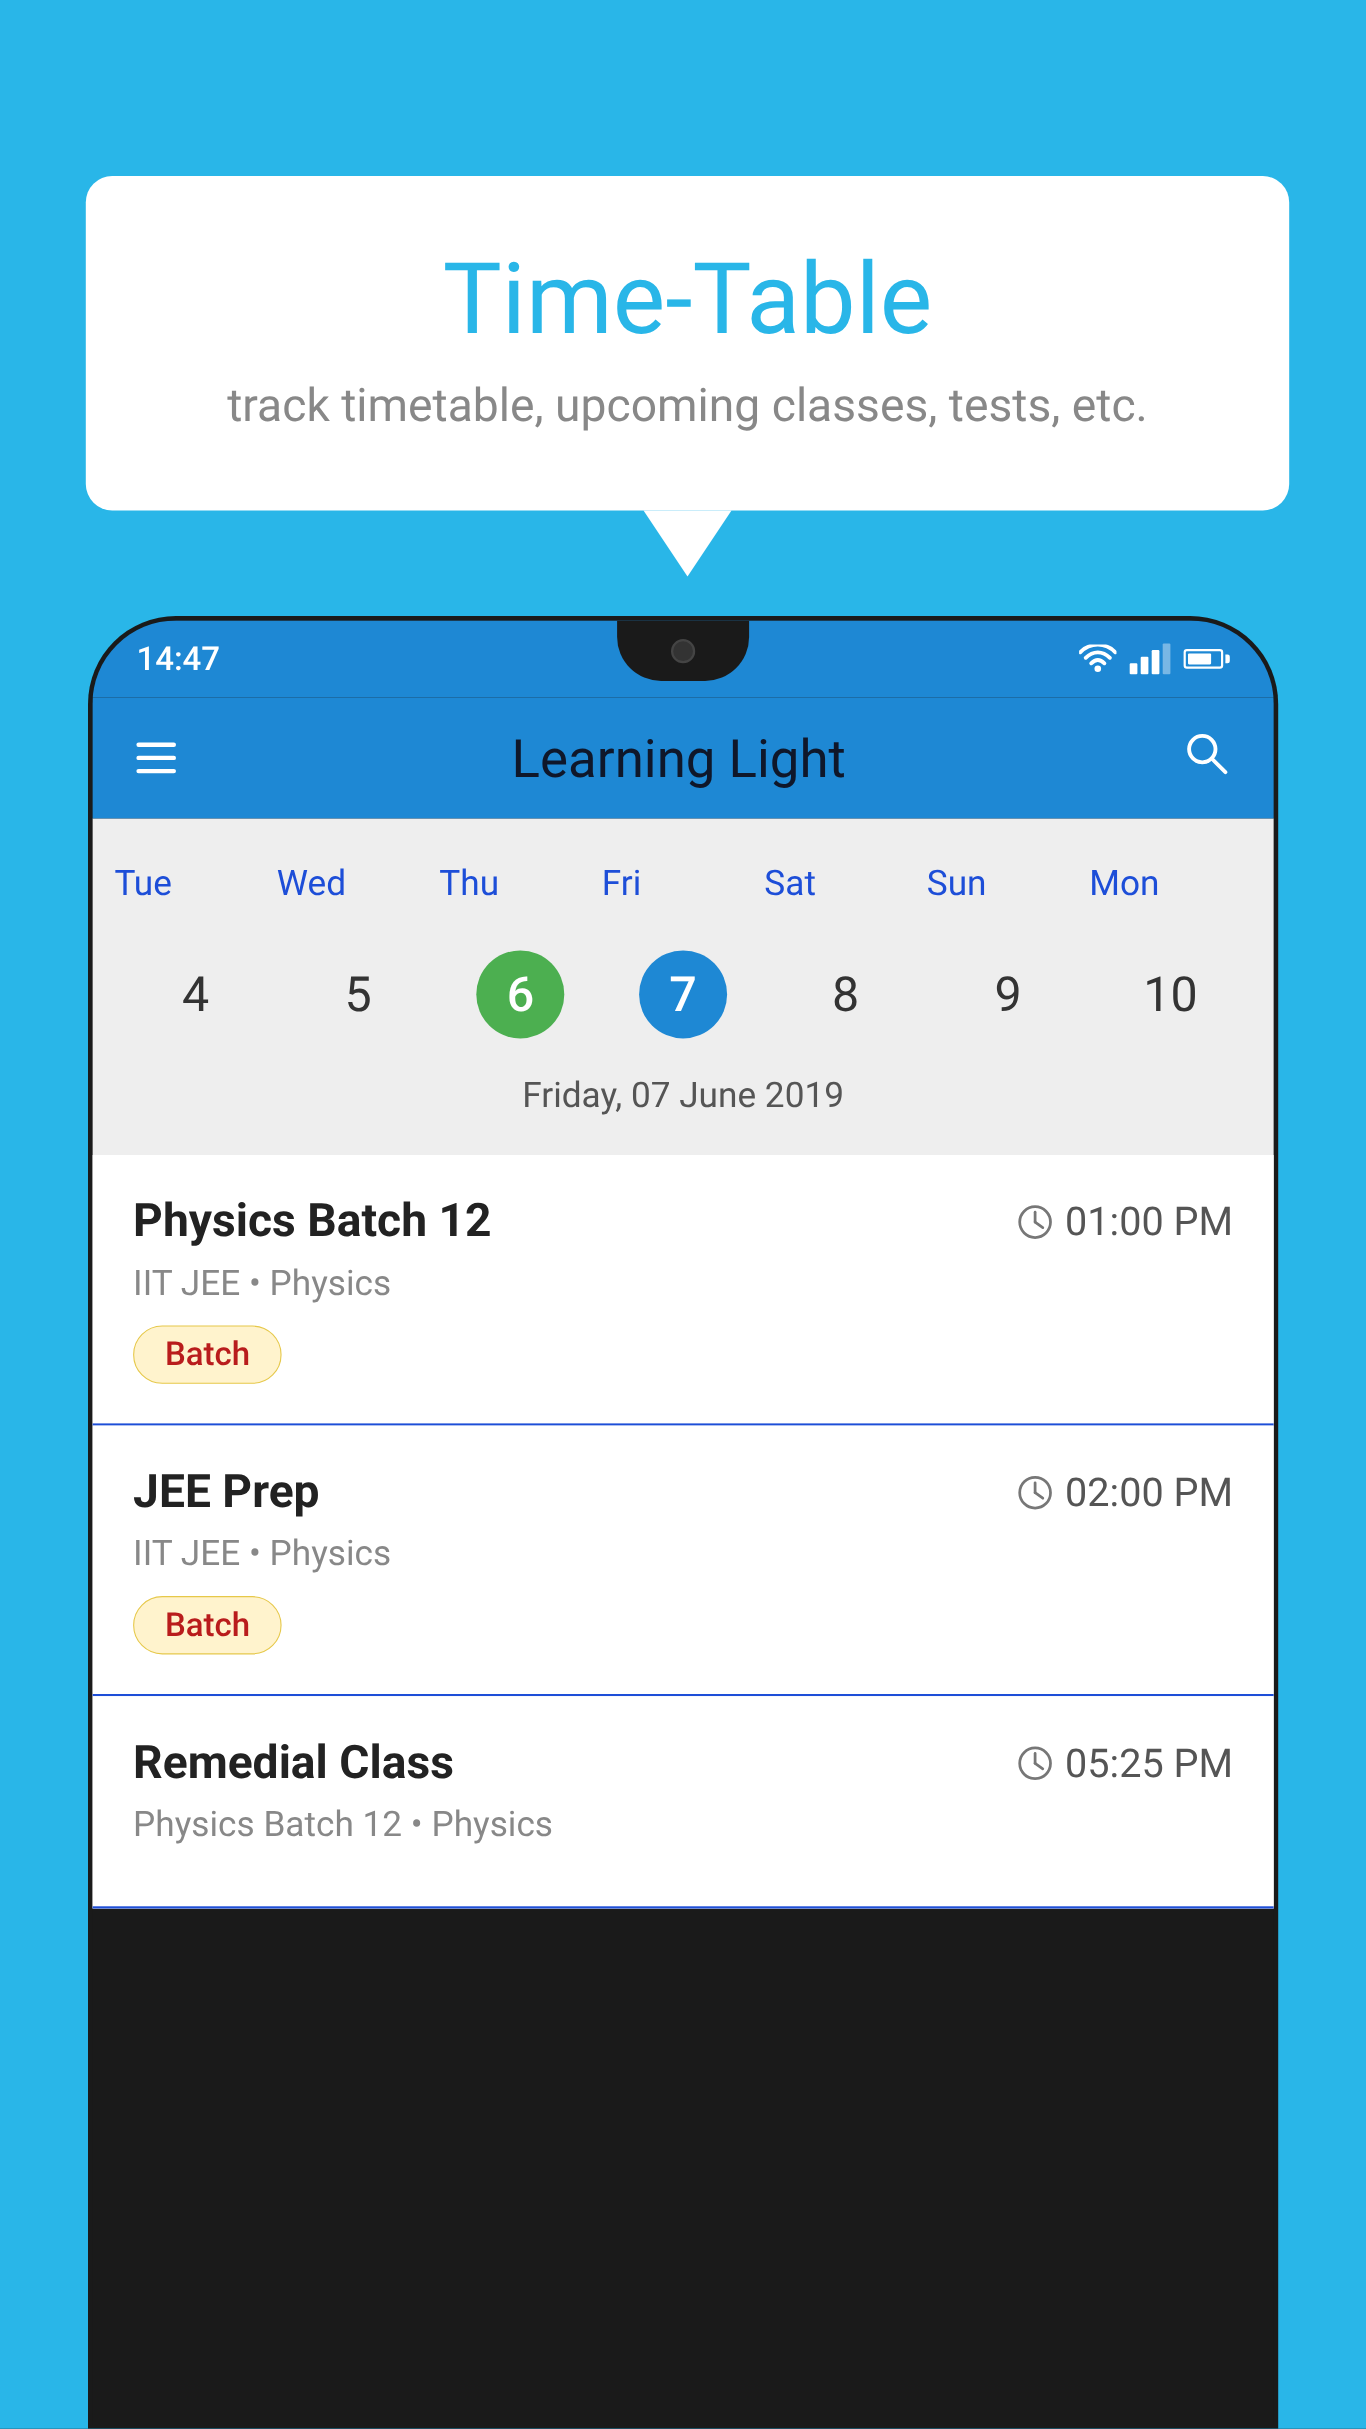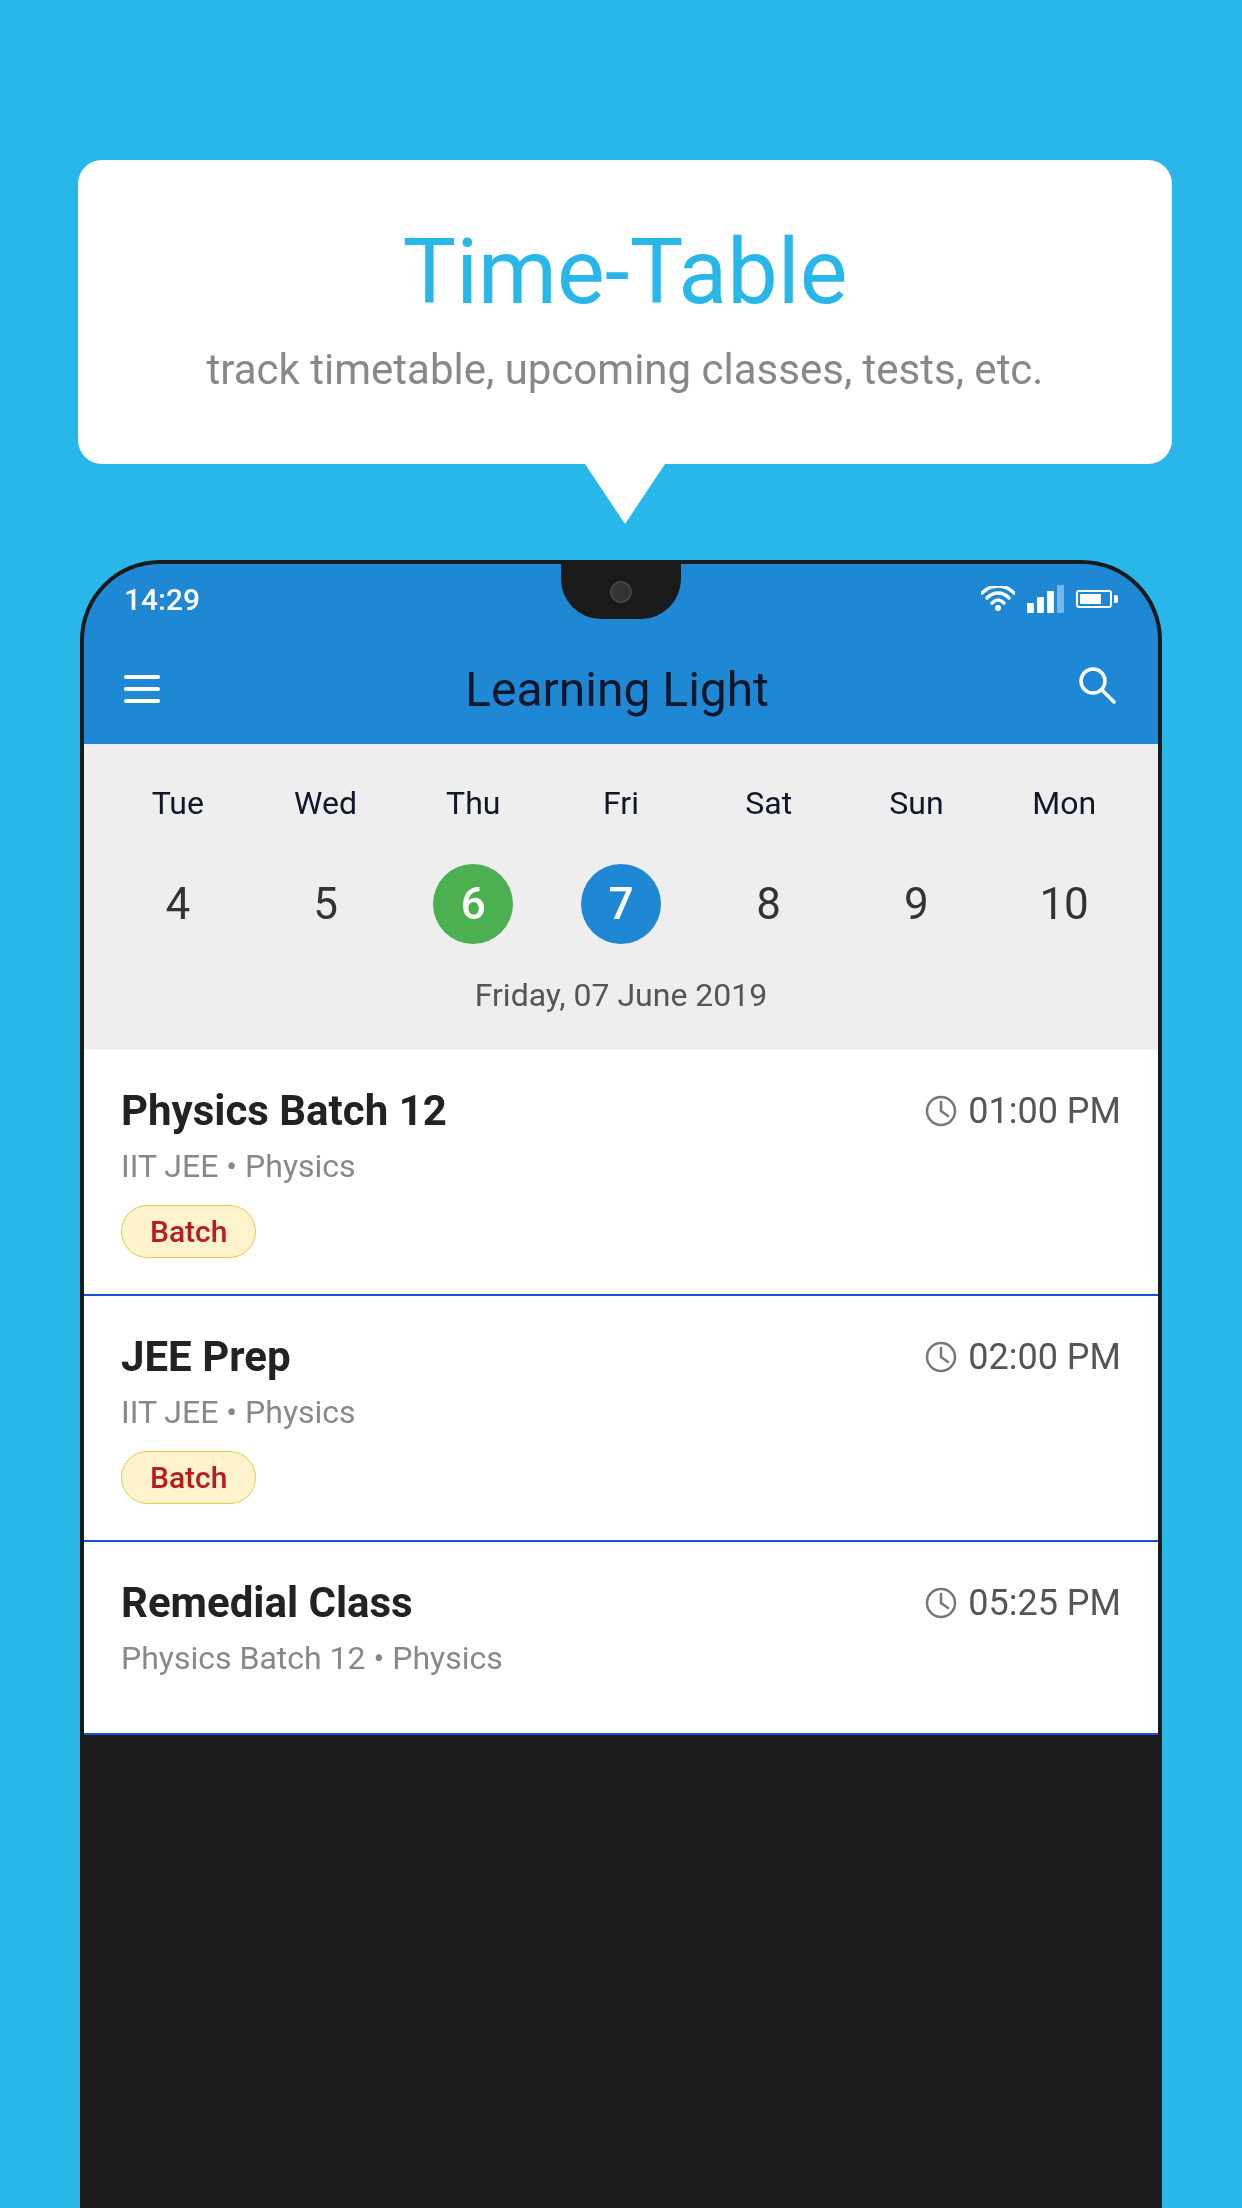--- a/index.html
+++ b/index.html
@@ -165,23 +165,22 @@
       padding: 20px 0;
     }
 
     .calendar-days-row {
       display: grid;
       grid-template-columns: repeat(7, 1fr);
       padding: 10px 20px;
     }
 
     .day-label {
-      text-align: center;
       font-size: 32px;
-      color: #0f172a;
+      color: #1d4ed8;
       padding: 10px 0;
     }
 
     .date-row {
       display: grid;
       grid-template-columns: repeat(7, 1fr);
       padding: 10px 20px;
       align-items: center;
     }
 
@@ -326,21 +325,21 @@
     <div class="speech-bubble-title">Time-Table</div>
     <div class="speech-bubble-subtitle">track timetable, upcoming classes, tests, etc.</div>
   </div>
   <div class="speech-bubble-arrow"></div>
 </div>
 
 <div class="phone-frame">
   <div class="phone-inner">
 
     <div class="status-bar">
-      <span class="status-time">14:29</span>
+      <span class="status-time">14:47</span>
       <div class="notch">
         <div class="camera-dot"></div>
       </div>
       <div class="status-icons">
 
         <svg width="34" height="26" viewBox="0 0 34 26" fill="none">
           <path d="M17 22 C17 22 17 22 17 22" stroke="white" stroke-width="4" stroke-linecap="round"></path>
           <path d="M11 17 C12.8 15.2 15.3 14 17 14 C18.7 14 21.2 15.2 23 17" stroke="white" stroke-width="3.5" stroke-linecap="round" fill="none"></path>
           <path d="M6 12 C9.2 8.8 12.9 7 17 7 C21.1 7 24.8 8.8 28 12" stroke="white" stroke-width="3.5" stroke-linecap="round" fill="none"></path>
           <path d="M1 7 C5.8 2.2 11 0 17 0 C23 0 28.2 2.2 33 7" stroke="white" stroke-width="3.5" stroke-linecap="round" fill="none"></path>

